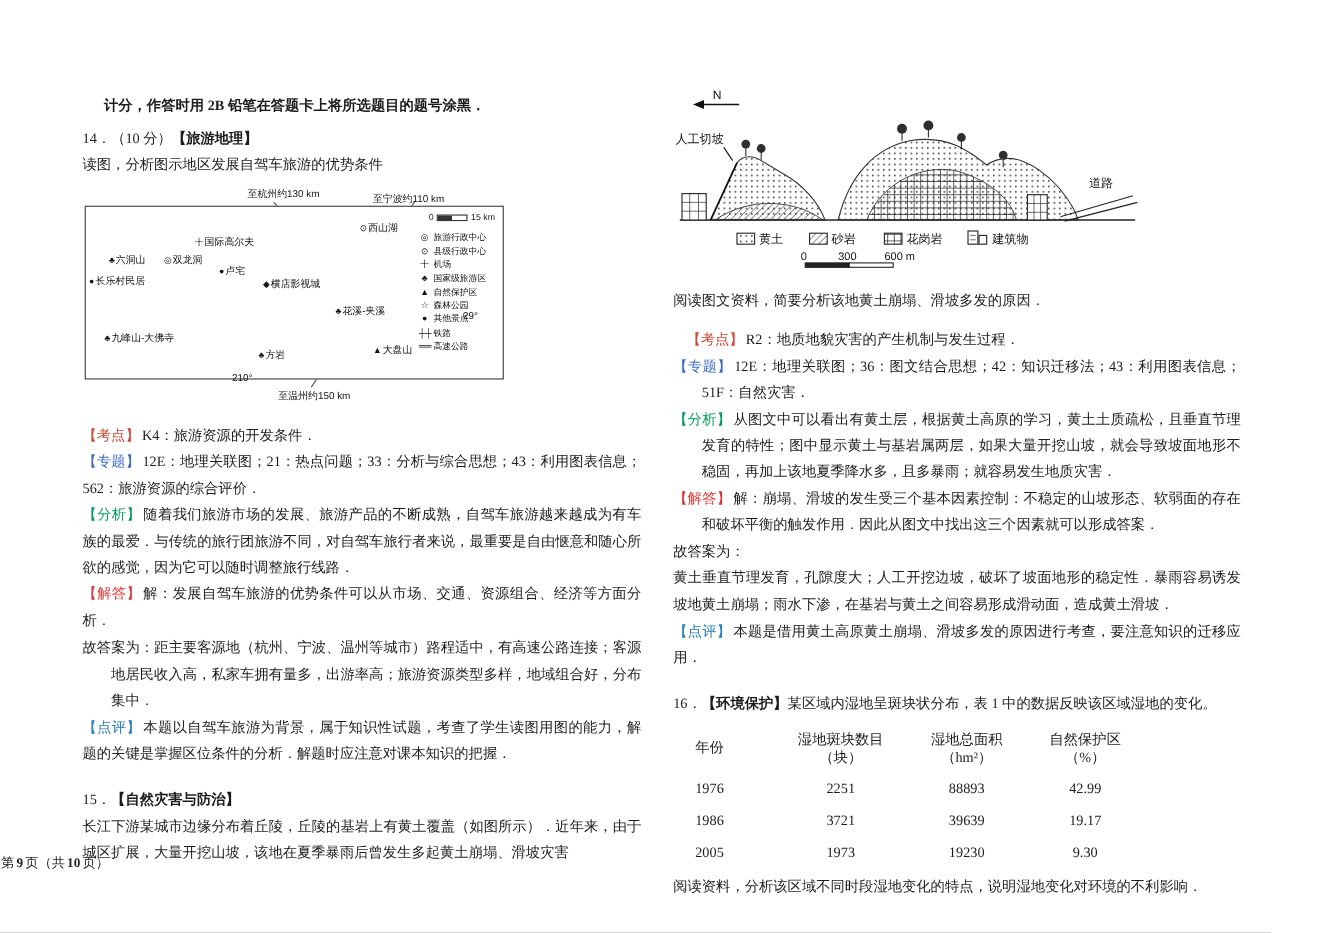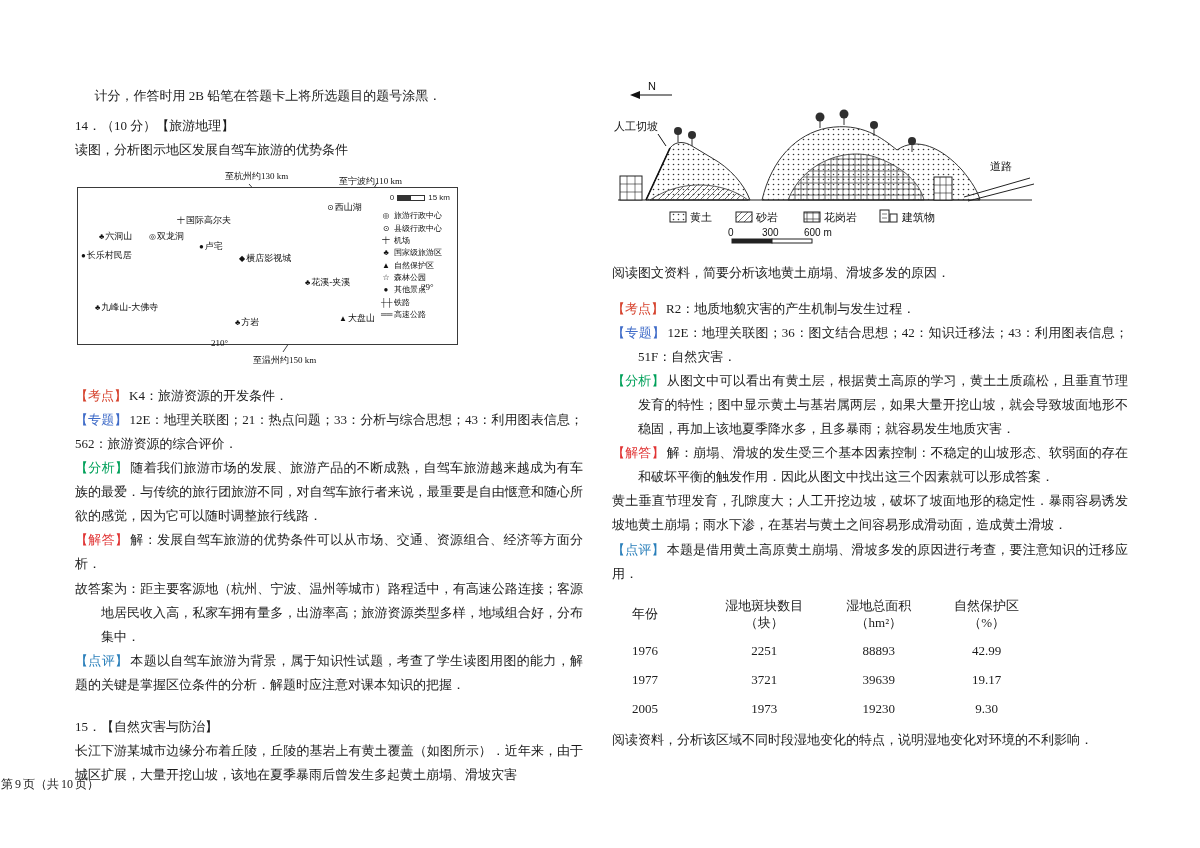--- a/index.html
+++ b/index.html
@@ -6,35 +6,35 @@
   .page {
     position:relative; width:1200px; height:848px; margin:0 auto;
     background:#ffffff; color:#1c1c1c;
     font-family:"Liberation Serif","DejaVu Serif",serif;
     font-size:13px; overflow:hidden;
   }
   .col { position:absolute; top:0; }
   .col-left  { left:75px;  top:84px;  width:508px; }
   .col-right { left:612px; top:78px;  width:516px; }
   p { margin:0; line-height:1.85; text-align:justify; }
-  .b { font-weight:normal; }
+  .b { font-weight:bold; }
   .indent1 { padding-left:1.5em; }
   .hang { padding-left:2em; text-indent:-2em; }
   .mt6  { margin-top:6px; }
-  .mt12 { margin-top:12px; }
+  .mt12 { margin-top:12px;margin-left:12px; }
   .mt16 { margin-top:18px; }
   .tag { margin-right:2px; }
 
   
   .map-fig { position:relative; width:385px; height:200px; margin:8px 0 14px 2px;
              font-family:"Liberation Sans","DejaVu Sans",sans-serif; }
   .map-box { position:absolute; left:0; top:17px; width:379px; height:156px;
              border:1px solid #3a3a3a; background:#fff; }
   .map-svg { position:absolute; left:0; top:0; }
-  .map-lbl { position:absolute; font-size:9px; white-space:nowrap; color:#111;font-family:Liberation Serif, serif; }
+  .map-lbl { position:absolute; font-size:9px; white-space:nowrap; color:#111; }
   .poi { position:absolute; font-size:9px; white-space:nowrap; color:#111; }
   .poi .sym { font-size:8px; margin-right:1px; }
   .map-scale { position:absolute; right:12px; top:23px; font-size:8px;
                display:flex; align-items:center; gap:3px; }
   .map-scale .bar { display:inline-block; width:26px; height:4px; border:1px solid #333;
                background:linear-gradient(to right,#333 50%,#fff 50%); }
   .map-legend { position:absolute; right:3px; top:40px; width:78px;
                 font-size:8px; line-height:1.55; color:#111; }
   .legend-row { display:flex; align-items:center; gap:3px; white-space:nowrap; }
   .legend-row .sym { width:10px; text-align:center; font-size:8px; }
@@ -249,42 +249,46 @@
         <rect x="160" y="161" width="40" height="4" fill="#fff" stroke="#222"></rect>
       </svg>
     </div>
 
     <p>阅读图文资料，简要分析该地黄土崩塌、滑坡多发的原因．</p>
 
     <p class="hang mt12"><span class="tag" style="color: rgb(214, 67, 46);">【考点】</span><span>R2：地质地貌灾害的产生机制与发生过程．</span></p>
     <p class="hang"><span class="tag" style="color: rgb(63, 107, 200);">【专题】</span><span>12E：地理关联图；36：图文结合思想；42：知识迁移法；43：利用图表信息；51F：自然灾害．</span></p>
     <p class="hang"><span class="tag" style="color: rgb(0, 160, 90);">【分析】</span><span>从图文中可以看出有黄土层，根据黄土高原的学习，黄土土质疏松，且垂直节理发育的特性；图中显示黄土与基岩属两层，如果大量开挖山坡，就会导致坡面地形不稳固，再加上该地夏季降水多，且多暴雨；就容易发生地质灾害．</span></p>
     <p class="hang"><span class="tag" style="color: rgb(224, 51, 51);">【解答】</span><span>解：崩塌、滑坡的发生受三个基本因素控制：不稳定的山坡形态、软弱面的存在和破坏平衡的触发作用．因此从图文中找出这三个因素就可以形成答案．</span></p>
+    <p>故答案为：</p>
     <p>黄土垂直节理发育，孔隙度大；人工开挖边坡，破坏了坡面地形的稳定性．暴雨容易诱发坡地黄土崩塌；雨水下渗，在基岩与黄土之间容易形成滑动面，造成黄土滑坡．</p>
     <p><span class="tag" style="color: rgb(42, 127, 186);">【点评】</span><span>本题是借用黄土高原黄土崩塌、滑坡多发的原因进行考查，要注意知识的迁移应用．</span></p>
 
+    <p class="mt16">
+      <span>16．</span><span class="b">【环境保护】</span><span>某区域内湿地呈斑块状分布，表 1 中的数据反映该区域湿地的变化。</span>
+    </p>
 
     <table class="wet">
       <thead>
         <tr>
           <th>年份</th>
           <th>湿地斑块数目（块）</th>
           <th>湿地总面积（hm²）</th>
           <th>自然保护区（%）</th>
         </tr>
       </thead>
       <tbody>
         <tr>
           <td>1976</td>
           <td>2251</td>
           <td>88893</td>
           <td>42.99</td>
         </tr>
         <tr>
-          <td>1977</td>
+          <td>1986</td>
           <td>3721</td>
           <td>39639</td>
           <td>19.17</td>
         </tr>
         <tr>
           <td>2005</td>
           <td>1973</td>
           <td>19230</td>
           <td>9.30</td>
         </tr>

